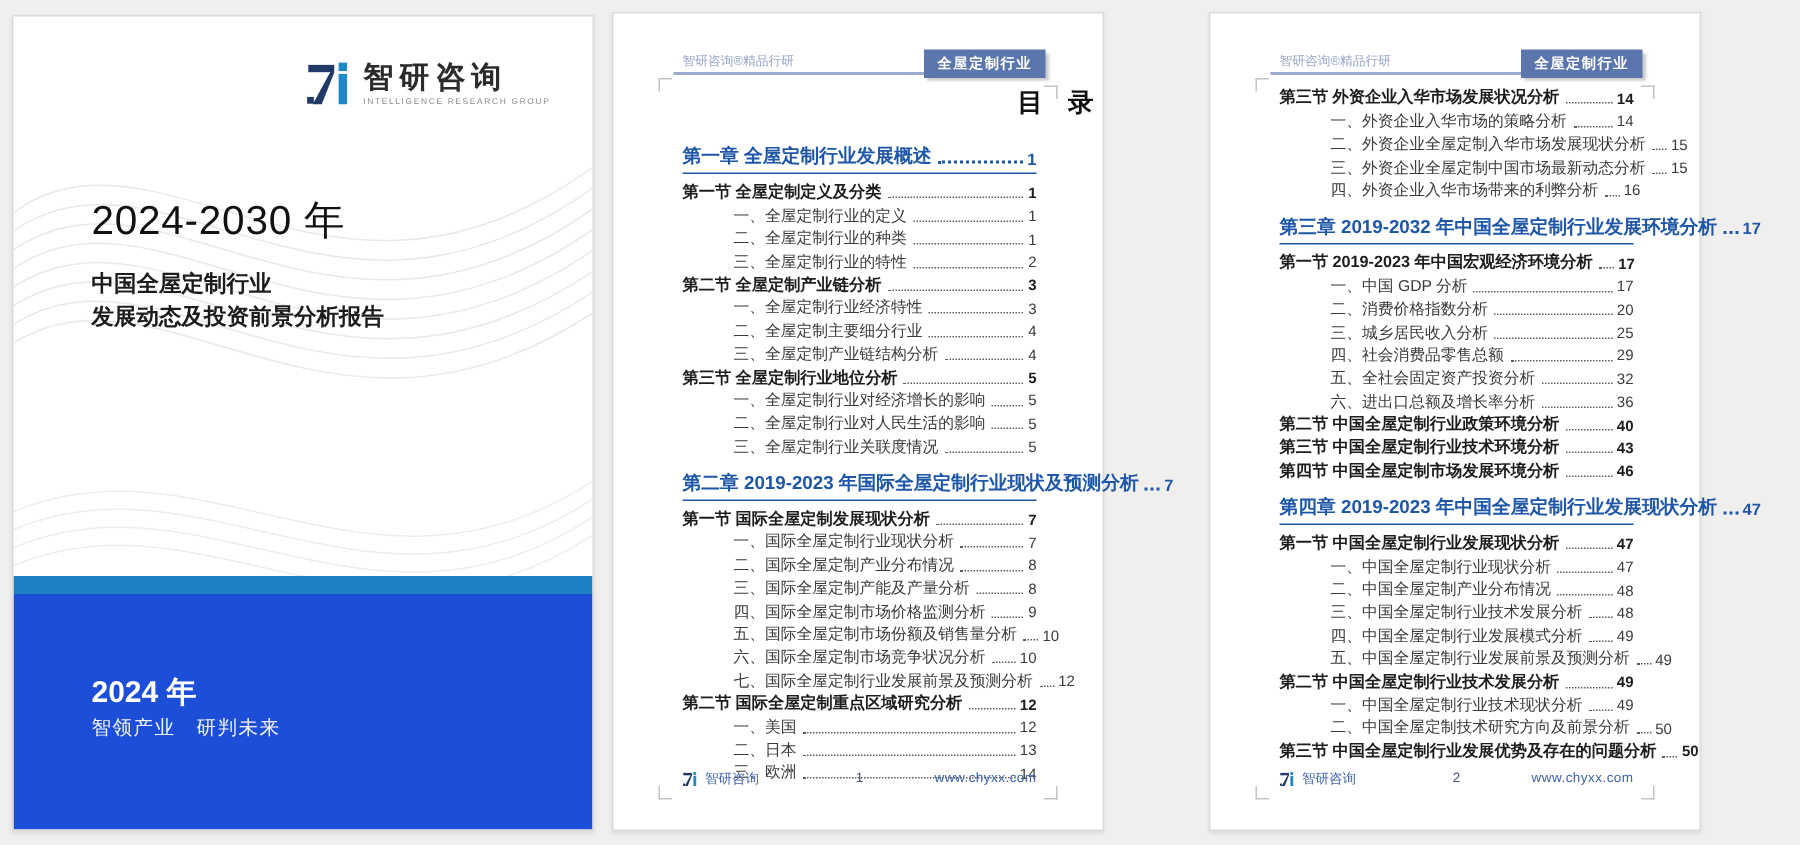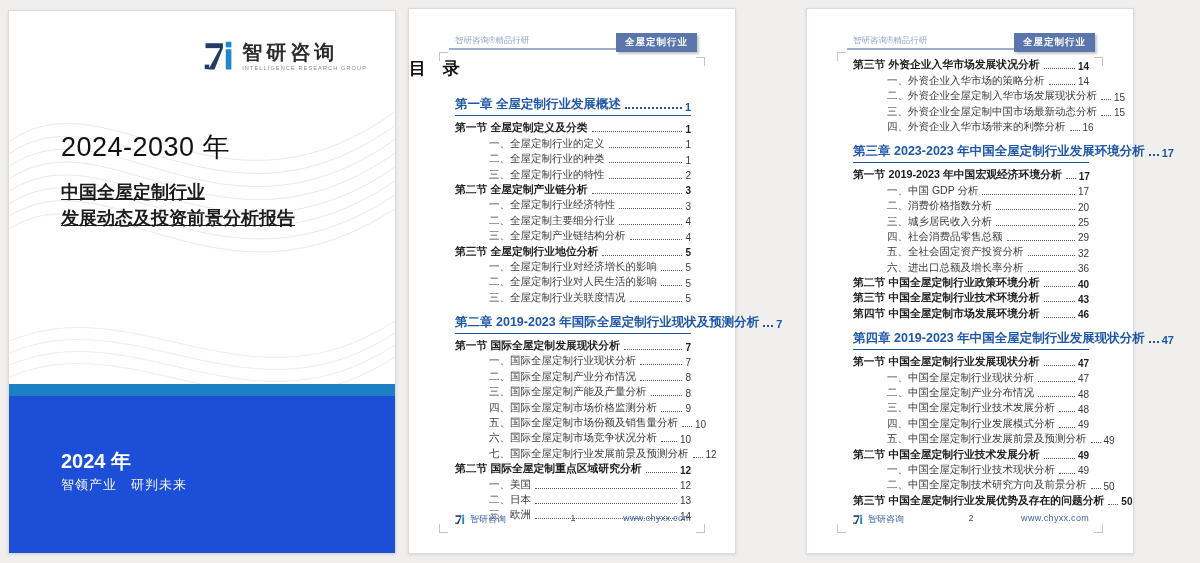--- a/index.html
+++ b/index.html
@@ -17,39 +17,39 @@
   }
   
   #cover { left:8px; top:10px; width:388px; height:544px; overflow:hidden; }
   .waves { position:absolute; left:0; top:0; pointer-events:none; }
   .cover-logo { position:absolute; right:28px; top:28px; display:flex; align-items:center; gap:8px; }
   .cover-logo svg.mark { width:30px; height:34px; }
   .logo-text-zh { font-size:20px; font-weight:bold; color:#2b2b2b; letter-spacing:4px; line-height:1.05; }
   .logo-text-en { font-size:5.6px; color:#8a8a8a; letter-spacing:1.1px; margin-top:2px; }
   .cover-titles { position:absolute; left:52px; top:118px; }
   .cover-year { font-size:27px; font-weight:normal; color:#111; letter-spacing:.5px; }
-  .cover-sub { font-size:18px; font-weight:bold; color:#1c1c1c; margin-top:14px; line-height:1.45;text-decoration:underline; }
+  .cover-sub { font-size:15px; font-weight:bold; color:#1c1c1c; margin-top:14px; line-height:1.45; }
   .cover-stripe { position:absolute; left:0; right:0; top:373px; height:12px; background:#1e80c4; }
   .cover-navy { position:absolute; left:0; right:0; top:385px; bottom:0; background:#1d4ed8; }
   .navy-year { position:absolute; left:52px; top:52px; color:#fff; font-size:20px; font-weight:bold; }
   .navy-slogan { position:absolute; left:52px; top:80px; color:#f2f4f8; font-size:13px; letter-spacing:1px; }
   
   #toc1 { left:408px; }
   #toc2 { left:806px; }
   .hdr-left { position:absolute; left:46px; top:26px; font-size:8.5px; color:#95a5c8; }
   .hdr-rule { position:absolute; left:40px; right:40px; top:39px; border-top:2px solid #9dacce; }
   .badge { position:absolute; right:38px; top:24px; background:#5a76ad; color:#fff;
            font-size:9.5px; font-weight:bold; padding:3px 9px; letter-spacing:1px;
            box-shadow:2px 2px 2px rgba(0,0,0,.22);text-align:right; }
   .corner { position:absolute; width:9px; height:9px; border:0 solid #c4c4c4; }
   .c-hl { left:30px; top:43px; border-left-width:1px; border-top-width:1px; }
   .c-hr { right:30px; top:48px; border-right-width:1px; border-top-width:1px; }
   .c-fl { left:30px; bottom:20px; border-left-width:1px; border-bottom-width:1px; }
   .c-fr { right:30px; bottom:20px; border-right-width:1px; border-bottom-width:1px; }
-  .toc-title { position:absolute; left:0; right:0; top:48px; text-align:left;
+  .toc-title { position:absolute; left:0; right:0; top:48px; text-align:right;
                font-size:17px; font-weight:bold; color:#111; letter-spacing:6px; }
   .toc-body { position:absolute; left:46px; right:44px; }
   #toc1 .toc-body { top:78px; }
   #toc2 .toc-body { top:48px; }
   .toc-line { display:flex; align-items:flex-end; height:15.4px; font-size:10.5px; color:#2c2c2c; cursor:pointer; }
   .toc-line .lab { white-space:nowrap; }
   .toc-line .dots { flex:1; border-bottom:1.6px dotted #5d5d5d; margin:0 3px 3px 4px; min-width:10px; }
   .toc-line .pg { font-size:10px; padding-bottom:0.5px; }
   .toc-line.item { padding-left:34px; color:#3a3a3a; }
   .toc-line.section { font-weight:bold; font-size:10.8px; color:#1d1d1d; }
@@ -304,21 +304,21 @@
         <span class="lab">三、外资企业全屋定制中国市场最新动态分析</span>
         <span class="dots"></span>
         <span class="pg">15</span>
       </div>
       <div class="toc-line item">
         <span class="lab">四、外资企业入华市场带来的利弊分析</span>
         <span class="dots"></span>
         <span class="pg">16</span>
       </div>
       <div class="toc-line chapter">
-        <span class="lab">第三章 2023-2023 年中国全屋定制行业发展环境分析</span>
+        <span class="lab">第三章 2019-2032 年中国全屋定制行业发展环境分析</span>
         <span class="dots"></span>
         <span class="pg">17</span>
       </div>
       <div class="toc-line section">
         <span class="lab">第一节 2019-2023 年中国宏观经济环境分析</span>
         <span class="dots"></span>
         <span class="pg">17</span>
       </div>
       <div class="toc-line item">
         <span class="lab">一、中国 GDP 分析</span>

